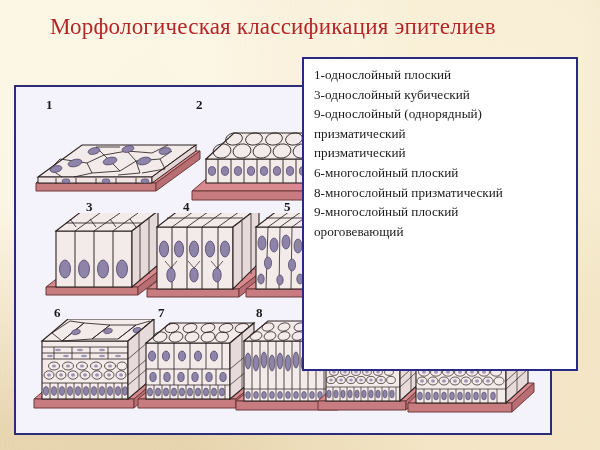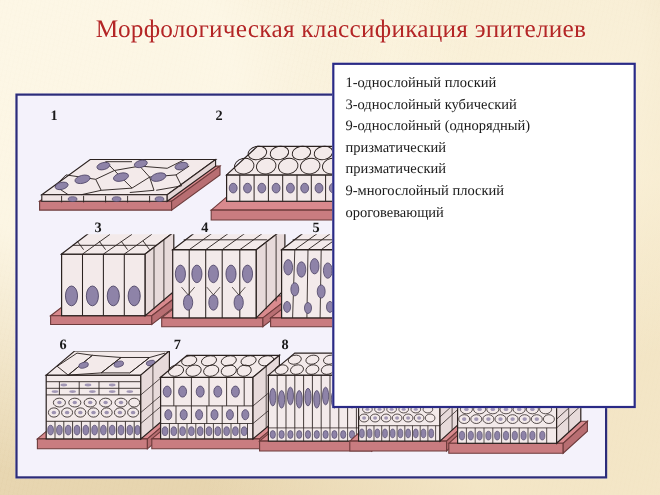--- a/index.html
+++ b/index.html
@@ -16,21 +16,20 @@
       radial-gradient(circle at 12% 18%, rgba(255,250,235,.85) 0 22%, rgba(255,250,235,0) 55%),
       radial-gradient(circle at 78% 8%,  rgba(255,248,228,.70) 0 18%, rgba(255,248,228,0) 50%),
       radial-gradient(circle at 92% 72%, rgba(246,233,202,.85) 0 26%, rgba(246,233,202,0) 60%),
       radial-gradient(circle at 30% 92%, rgba(232,214,176,.8) 0 24%, rgba(232,214,176,0) 58%),
       repeating-linear-gradient(103deg, rgba(205,180,135,.17) 0 1px, rgba(0,0,0,0) 1px 4px),
       repeating-linear-gradient(17deg,  rgba(214,192,150,.13) 0 1px, rgba(0,0,0,0) 1px 5px),
       linear-gradient(140deg,#f2e6c9 0%,#e9d9b6 40%,#decaa4 75%,#e8d8b8 100%);
   }
   #title{
     position:absolute;left:50px;top:14px;width:520px;
-    text-align:center;
     color:#b42626;
     font-size:23px;
     letter-spacing:.2px;
     white-space:nowrap;
     text-shadow:0 1px 0 rgba(255,255,255,.45);
   }
   
   #panel{
     position:absolute;left:14px;top:85px;width:538px;height:350px;
     border:2px solid #2c2c7a;
@@ -790,15 +789,17 @@
   </div>
 
 </div>
 
 <div id="legend">
   <div class="ln">1-однослойный плоский</div>
   <div class="ln">3-однослойный кубический</div>
   <div class="ln">9-однослойный (однорядный)</div>
   <div class="ln">призматический</div>
   <div class="ln">призматический</div>
+  <div class="ln">6-многослойный плоский</div>
+  <div class="ln">8-многослойный призматический</div>
   <div class="ln">9-многослойный плоский</div>
   <div class="ln">ороговевающий</div>
 </div>
 
 </body></html>

